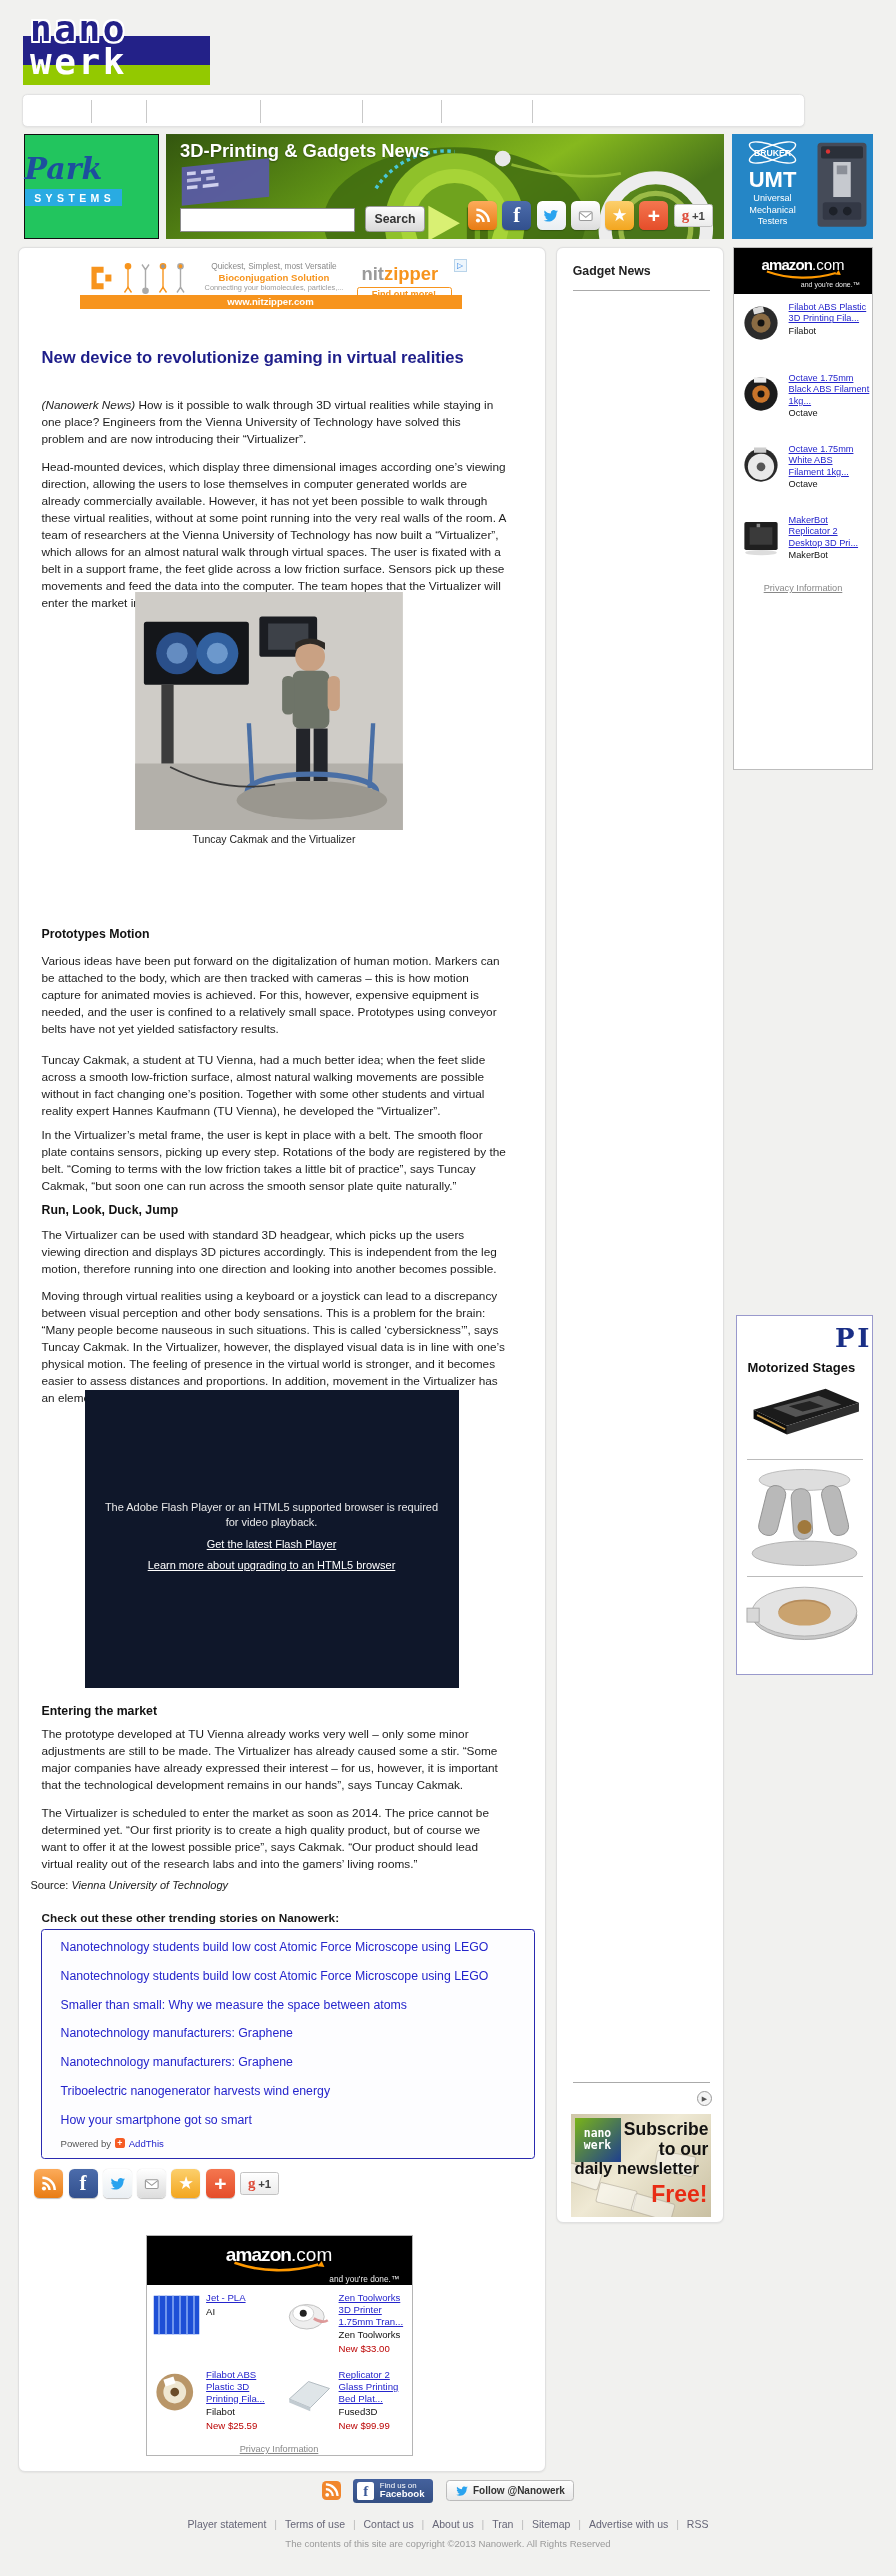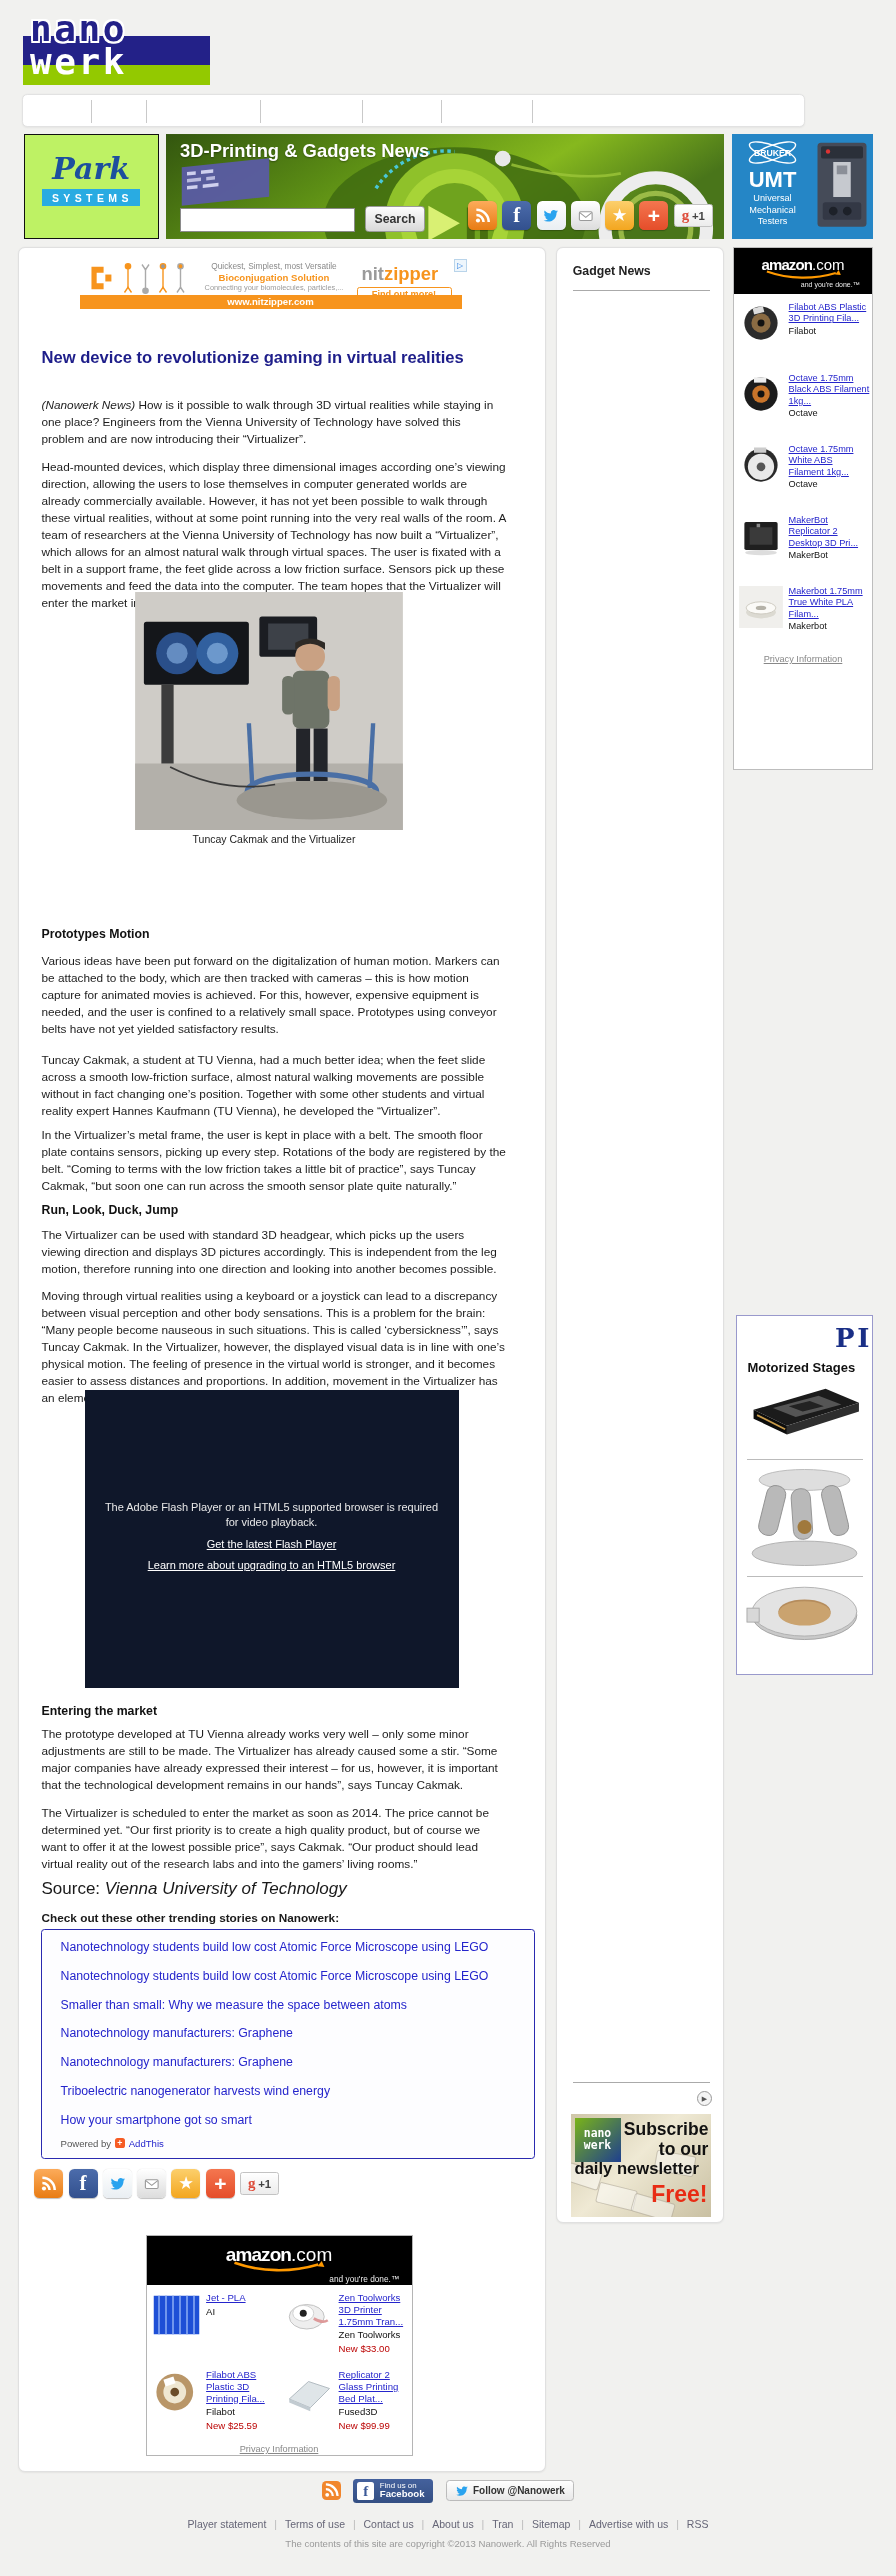--- a/index.html
+++ b/index.html
@@ -18,21 +18,21 @@
   .logo .t { position:absolute; font-family:"DejaVu Sans Mono", monospace; font-weight:bold; font-size:36px; letter-spacing:2.6px; line-height:1; }
   .logo .t.nano { left:7px; top:0px; color:#232188;
     text-shadow:-1.7px -1.7px 0 #fff, 1.8px -1.7px 0 #fff, -1.7px 1.8px 0 #fff, 1.8px 1.8px 0 #fff, 0 1.8px 0 #fff, 1.8px 0 0 #fff, 0 -1.7px 0 #fff, -1.7px 0 0 #fff; }
   .logo .t.werk { left:7px; top:33px; color:#fff; }
 
   
   .navbar { position:absolute; left:22px; top:94px; width:783px; height:33px; background:#fff; border:0.9px solid #e2e2e2; border-radius:5.3px; box-shadow:0 0.9px 1.8px rgba(0,0,0,.05); }
   .navbar .div { position:absolute; top:5.3px; width:0.9px; height:23px; background:#c9c9c9; }
 
   
-  .park { position:absolute; left:23.6px; top:134px; width:135px; height:105px; background:#bef264; border:1.8px solid #101010; text-align:center; cursor:pointer; }
+  .park { position:absolute; left:23.6px; top:134px; width:135px; height:105px; background:#22c55e; border:1.8px solid #101010; text-align:left; cursor:pointer; }
   .park .script { display:block; margin-top:19px; font-family:"DejaVu Serif", serif; font-style:italic; font-weight:bold; font-size:30px; color:#1d4f9e; line-height:1; }
   .park .sys { display:inline-block; margin-top:5.3px; background:#29abe2; color:#fff; font-size:10.5px; font-weight:bold; letter-spacing:4.4px; padding:2.6px 7px 1.8px 9.6px; }
 
   .banner { position:absolute; left:166px; top:134px; width:558px; height:105px; overflow:hidden; }
   .banner svg.art { position:absolute; left:0; top:0; }
   .banner .btitle { position:absolute; left:14px; top:6.1px; color:#fff; font-size:18.4px; font-weight:600; text-shadow:0 0.9px 1.8px rgba(0,0,0,.35); }
   .banner .search-in { position:absolute; left:14px; top:74px; width:175px; height:23.6px; border:0.9px solid #8a8a8a; background:#fff; padding:0 5.3px; font-size:11.4px; }
   .banner .search-btn { position:absolute; left:199px; top:72px; width:60px; height:26px; border:0.9px solid #9a9a9a; border-radius:3.5px;
      background:linear-gradient(#fdfdfd,#d9d9d9); font-size:12.3px; font-weight:bold; color:#333; cursor:pointer; }
   .iconrow { display:flex; align-items:center; gap:5.3px; }
@@ -81,21 +81,21 @@
 
   
   .a-title { position:absolute; left:23px; top:100px; width:490px; font-size:16.6px; font-weight:600; color:#1e1e8a; }
   .para { position:absolute; left:23px; width:465px; font-size:11.8px; line-height:17px; color:#1c1c1c; }
   .hsec { position:absolute; left:23px; font-size:12.3px; font-weight:bold; color:#111; }
   .photo { position:absolute; left:116px; top:344px; width:268px; height:238px; }
   .caption { position:absolute; left:23px; top:585px; width:465px; text-align:center; font-size:10.5px; color:#222; }
   .video { position:absolute; left:66px; top:1142px; width:374px; height:298px; background:#0f172a; text-align:center; }
   .video .msg { margin-top:110px; color:#e8e8e8; font-size:11px; line-height:15px; }
   .video a { display:inline-block; margin-top:7.9px; color:#fff; font-size:11px; text-decoration:underline; cursor:pointer; }
-  .source { position:absolute; left:23px; top:1631px; font-size:17px; }
+  .source { position:absolute; left:12px; top:1631px; font-size:11px; }
   .source i { font-style:italic; }
   .trend-title { position:absolute; left:23px; top:1663px; font-size:11.8px; font-weight:bold; }
   .trend-box { position:absolute; left:22px; top:1681px; width:494px; height:230px; border:0.9px solid #2a2ab0; border-radius:3.5px; background:#fdfdff; padding:8.8px 0 0 19px; overflow:hidden; }
   .trend-box a { display:block; font-size:12.3px; line-height:16.6px; color:#2525cc; margin-bottom:12.3px; cursor:pointer; text-decoration:none; }
   .powered { font-size:9.6px; color:#555; display:flex; align-items:center; gap:3.5px; margin-top:-3.5px; }
   .powered .ai { width:10.5px; height:10.5px; border-radius:2.6px; background:#f65c24; color:#fff; font-size:8.8px; line-height:10.5px; text-align:center; font-weight:bold; }
   .powered .ab { color:#2525cc; cursor:pointer; }
   .share-row { position:absolute; left:15.8px; top:1921px; }
 
   
@@ -561,32 +561,20 @@
         <rect x="6" y="8" width="38" height="32" rx="2" fill="#1f1f1f"></rect>
         <rect x="12" y="14" width="26" height="20" fill="#3a3a3a"></rect>
         <rect x="20" y="10" width="4" height="4" fill="#888"></rect>
         <ellipse cx="25" cy="43" rx="18" ry="3" fill="#ddd"></ellipse>
       </svg>
     <div class="txt">
         <a>MakerBot Replicator 2 Desktop 3D Pri...</a>
         <div class="brand">MakerBot</div>
       </div>
   </div>
-  <div class="amz-item">
-    <svg class="pimg" viewBox="0 0 50 48">
-        <rect width="50" height="48" fill="#f0efec"></rect>
-        <ellipse cx="25" cy="30" rx="17" ry="7" fill="#dcdad2"></ellipse>
-        <ellipse cx="25" cy="25" rx="17" ry="7" fill="#fbfaf7" stroke="#c9c6bc"></ellipse>
-        <ellipse cx="25" cy="25" rx="6" ry="2.5" fill="#b5b2a8"></ellipse>
-      </svg>
-    <div class="txt">
-        <a>Makerbot 1.75mm True White PLA Filam...</a>
-        <div class="brand">Makerbot</div>
-      </div>
-  </div>
   <div class="amz-priv">Privacy Information</div>
 </div>
 
 <div class="pi-ad">
   <div class="pi-logo">PI</div>
   <div class="pi-title">Motorized Stages</div>
   <svg class="pi-img" width="123" height="72" viewBox="0 0 140 82">
     <polygon points="12,34 94,10 132,26 50,52" fill="#1b1b1b"></polygon>
     <polygon points="12,34 50,52 50,62 12,44" fill="#0c0c0c"></polygon>
     <polygon points="50,52 132,26 132,36 50,62" fill="#2e2e2e"></polygon>

